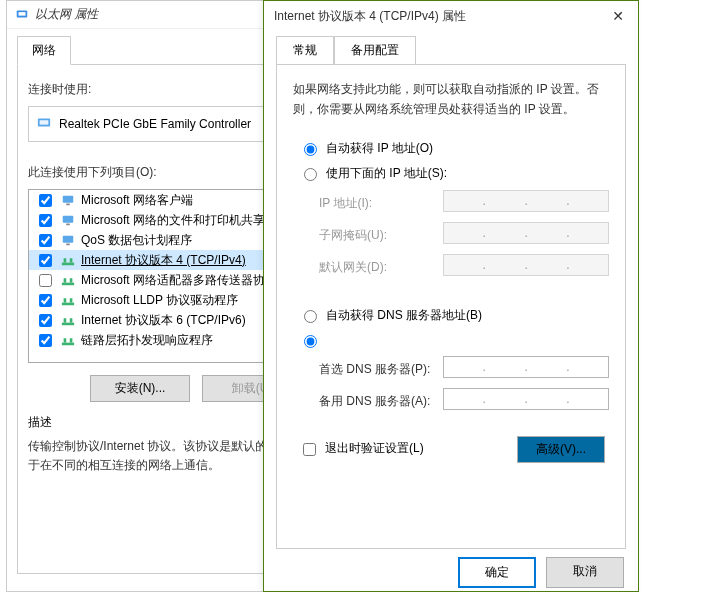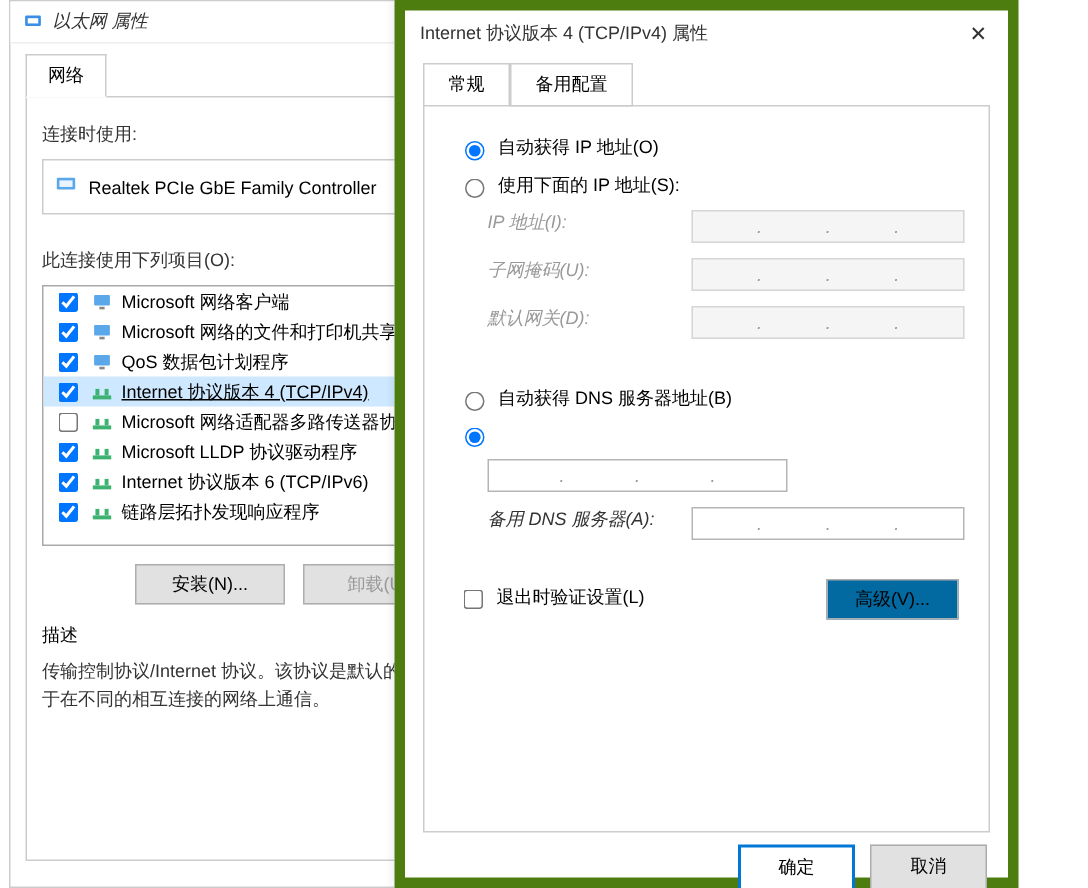--- a/index.html
+++ b/index.html
@@ -26,36 +26,36 @@
     .proto-icon { width: 14px; height: 14px; display: inline-flex; align-items: center; justify-content: center; }
 
     .btn-row { display: flex; gap: 12px; margin: 12px 0; justify-content: center; }
     .btn { border: 1px solid #adadad; background: #e1e1e1; padding: 4px 0; width: 100px; text-align: center; cursor: pointer; }
     .btn.disabled { color: #9a9a9a; }
 
     .desc-title { margin-top: 8px; }
     .desc-text { margin-top: 6px; color: #333; line-height: 1.6; }
 
     
-    .front-window { position: absolute; left: 263px; top: 0; width: 416px; height: 592px; border: 7px solid #4d7c0f; background: #fff; box-shadow: -2px 0 6px rgba(0,0,0,0.08); }
+    .front-window { position: absolute; left: 263px; top: 0; width: 376px; height: 592px; border: 1px solid #4d7c0f; background: #fff; box-shadow: -2px 0 6px rgba(0,0,0,0.08); }
     .front-titlebar { display: flex; align-items: center; justify-content: space-between; padding: 6px 10px; height: 30px; }
     .front-titlebar .title { color: #333; }
     .close-x { font-family: Arial; font-size: 14px; color: #333; padding: 0 4px; cursor: pointer; }
 
     .front-tabs { display: flex; padding: 4px 12px 0 12px; }
     .ftab { padding: 5px 16px; border: 1px solid #ccc; background: #fff; position: relative; top: 1px; }
     .ftab.active { border-bottom-color: #fff; font-weight: normal; }
     .front-body { margin: 0 12px 8px 12px; border: 1px solid #ccc; padding: 14px 16px; height: 485px; position: relative; }
 
     .intro-text { color: #333; line-height: 1.7; margin-bottom: 20px; }
 
     .radio-row { display: flex; align-items: center; gap: 6px; margin: 5px 0 8px 6px; }
     .radio-row input[type=radio] { width: 13px; height: 13px; }
 
-    .field-row { display: flex; align-items: flex-start; margin: 6px 0 10px 26px; font-style: italic; }
+    .field-row { display: flex; align-items: flex-end; margin: 6px 0 10px 26px; }
     .field-row .flabel { width: 150px; color: #999; }
     .field-row .flabel.enabled { color: #333; }
     .ip-input { border: 1px solid #b5b5b5; width: 200px; height: 22px; background: #fff; display: flex; align-items: center; justify-content: space-evenly; color: #ccc; }
     .ip-input.disabled { background: #f5f5f5; color: #ddd; border-color: #d5d5d5; }
     .ip-dot { color: #999; }
 
     .group-sep { height: 16px; }
 
     .exit-row { display: flex; align-items: center; justify-content: space-between; margin-top: 26px; padding: 0 4px 0 6px; }
     .exit-row label { display: flex; align-items: flex-start; gap: 6px; }
@@ -199,20 +199,21 @@
 <div class="front-window">
   <div class="front-titlebar">
     <span class="title">Internet 协议版本 4 (TCP/IPv4) 属性</span>
     <span class="close-x">✕</span>
   </div>
   <div class="front-tabs">
     <div class="ftab active">常规</div>
     <div class="ftab">备用配置</div>
   </div>
   <div class="front-body">
+    <div class="intro-text">如果网络支持此功能，则可以获取自动指派的 IP 设置。否则，你需要从网络系统管理员处获得适当的 IP 设置。</div>
 
     <div class="radio-row">
       <input type="radio" name="ipmode" checked="" style="">
       <span>自动获得 IP 地址(O)</span>
     </div>
     <div class="radio-row">
       <input type="radio" name="ipmode" style="">
       <span>使用下面的 IP 地址(S):</span>
     </div>
 
@@ -245,20 +246,21 @@
 
     <div class="radio-row">
       <input type="radio" name="dnsmode" style="">
       <span>自动获得 DNS 服务器地址(B)</span>
     </div>
     <div class="radio-row">
       <input type="radio" name="dnsmode" checked="" style="">
     </div>
 
     <div class="field-row">
+      <span class="flabel enabled">首选 DNS 服务器(P):</span>
       <div class="ip-input">
           <span class="ip-dot">.</span>
           <span class="ip-dot">.</span>
           <span class="ip-dot">.</span>
         </div>
     </div>
     <div class="field-row">
       <span class="flabel enabled">备用 DNS 服务器(A):</span>
       <div class="ip-input">
           <span class="ip-dot">.</span>

